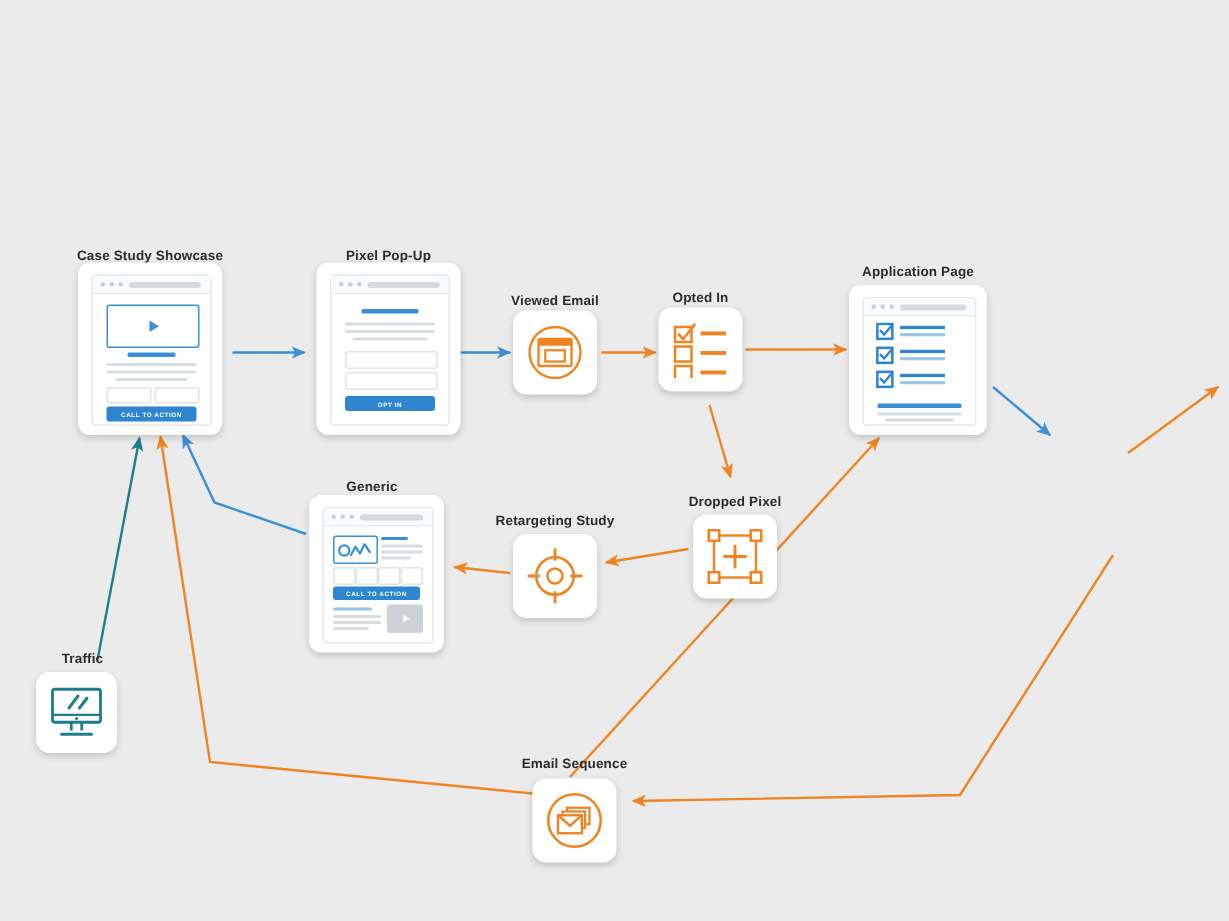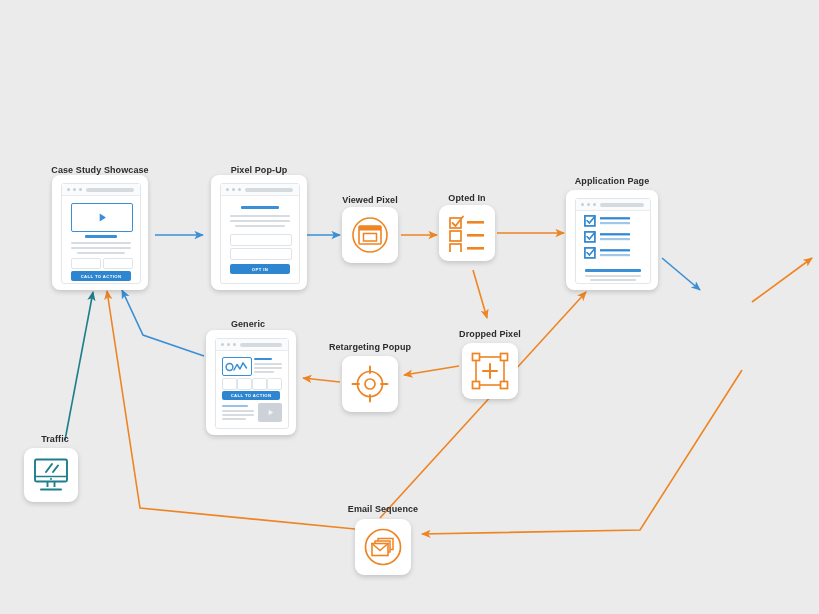--- a/index.html
+++ b/index.html
@@ -153,21 +153,21 @@
         <div class="box" style="left:9px;top:50px;width:60px;height:10px;"></div>
         <div class="box" style="left:9px;top:64px;width:60px;height:10px;"></div>
         <div class="cta" style="left:9px;top:80px;width:60px;height:10px;">
           <span>OPT IN</span>
         </div>
       </div>
     </div>
   </div>
 
   <div class="node" style="left:342px;top:207px;width:56px;height:56px;">
-    <div class="node-label" style="top:-12px;">Viewed Pixel</div>
+    <div class="node-label" style="top:-12px;">Viewed Email</div>
     <div class="icon-tile" style="width:56px;height:56px;">
       <svg width="40" height="40" viewBox="0 0 40 40">
         <circle cx="20" cy="20" r="17" fill="none" stroke="#ee8422" stroke-width="1.6"></circle>
         <rect x="9" y="11" width="22" height="18" fill="none" stroke="#ee8422" stroke-width="1.6" rx="1"></rect>
         <rect x="9" y="11" width="22" height="4.5" fill="#ee8422"></rect>
         <rect x="13.5" y="18.5" width="13" height="7.5" fill="none" stroke="#ee8422" stroke-width="1.5"></rect>
       </svg>
     </div>
   </div>
 
@@ -225,21 +225,21 @@
         <path d="M20,13 L20,27 M13,20 L27,20" stroke="#ee8422" stroke-width="2" stroke-linecap="round"></path>
         <rect x="2.5" y="2.5" width="7" height="7" fill="#fff" stroke="#ee8422" stroke-width="1.7"></rect>
         <rect x="30.5" y="2.5" width="7" height="7" fill="#fff" stroke="#ee8422" stroke-width="1.7"></rect>
         <rect x="2.5" y="30.5" width="7" height="7" fill="#fff" stroke="#ee8422" stroke-width="1.7"></rect>
         <rect x="30.5" y="30.5" width="7" height="7" fill="#fff" stroke="#ee8422" stroke-width="1.7"></rect>
       </svg>
     </div>
   </div>
 
   <div class="node" style="left:342px;top:356px;width:56px;height:56px;">
-    <div class="node-label" style="top:-14px;">Retargeting Popup</div>
+    <div class="node-label" style="top:-14px;">Retargeting Study</div>
     <div class="icon-tile" style="width:56px;height:56px;">
       <svg width="40" height="40" viewBox="0 0 40 40">
         <circle cx="20" cy="20" r="12.5" fill="none" stroke="#ee8422" stroke-width="1.7"></circle>
         <circle cx="20" cy="20" r="5" fill="none" stroke="#ee8422" stroke-width="1.7"></circle>
         <path d="M20,2.5 L20,9 M20,31 L20,37.5 M2.5,20 L9,20 M31,20 L37.5,20" stroke="#ee8422" stroke-width="1.9" stroke-linecap="round"></path>
       </svg>
     </div>
   </div>
 
   <div class="node" style="left:206px;top:330px;width:84px;height:105px;">

